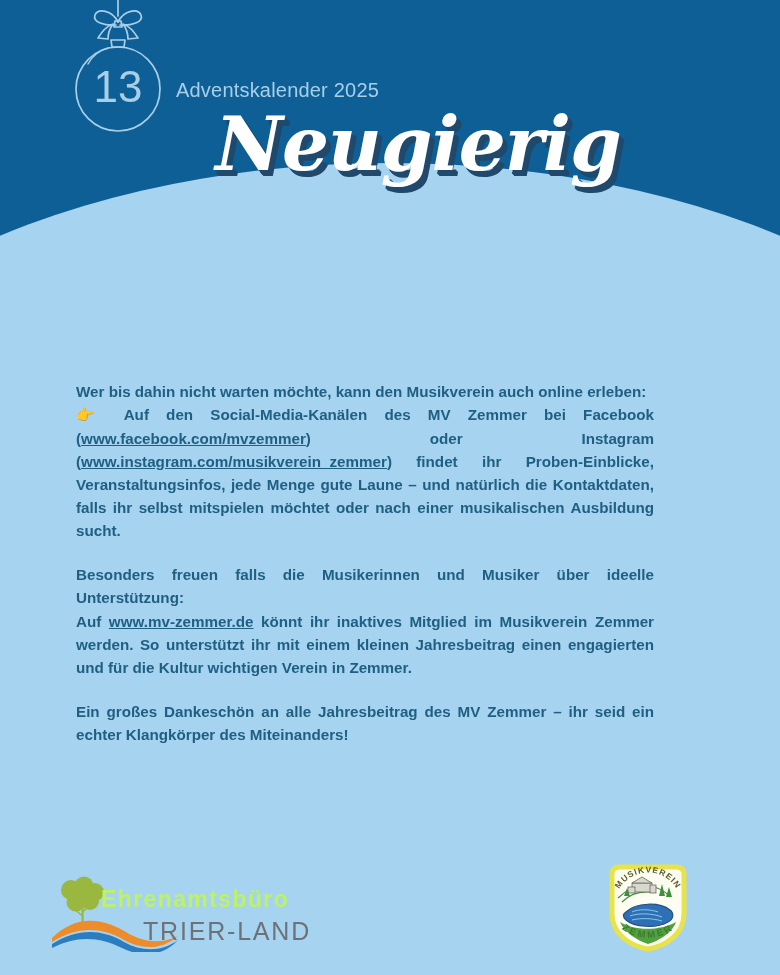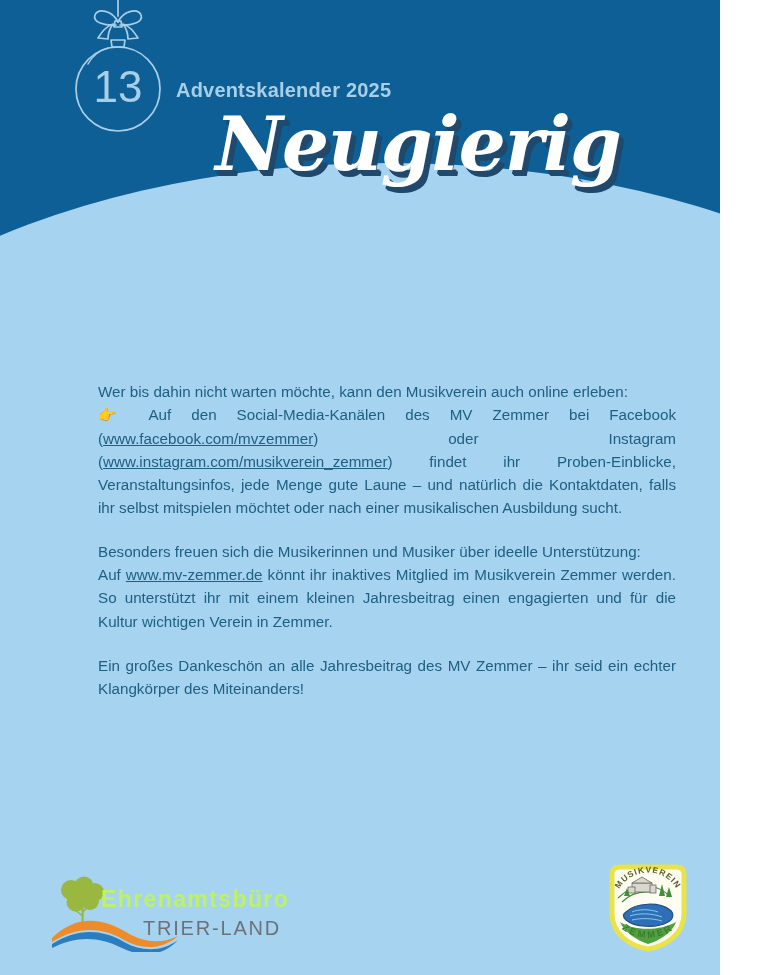--- a/index.html
+++ b/index.html
@@ -6,21 +6,21 @@
     margin: 0;
     padding: 0;
     background: #ffffff;
   }
   body {
     font-family: "Liberation Sans", sans-serif;
   }
 
   #poster {
     position: relative;
-    width: 720px;
+    width: 780px;
     height: 975px;
     overflow: hidden;
     background: #0f5f97;   
   }
 
   
   .lower-wave {
     position: absolute;
     left: -260px;
     top: 163px;
@@ -39,21 +39,21 @@
     height: 140px;
   }
   .bauble svg { display: block; }
 
   
   .kicker {
     position: absolute;
     left: 176px;
     top: 79px;
     font-size: 20px;
-    font-weight: 700;
+    font-weight: 400;
     letter-spacing: 0.2px;
     color: #a8cfe8;
     white-space: nowrap;
   }
 
   
   .headline {
     position: absolute;
     left: 0;
     top: 108px;
@@ -75,26 +75,26 @@
        5px 6px 0 #20496b;
     letter-spacing: -1px;
     display: block;
   }
   .headline .line.l1 { padding-left: 40px; }
   .headline .line.l2 { padding-left: 10px; margin-top: 14px; }
 
   
   .body-copy {
     position: absolute;
-    left: 98px;
+    left: 76px;
     top: 380px;
     width: 578px;
     color: #1e5f82;
     font-size: 15.2px;
-    font-weight: 400;
+    font-weight: 700;
     line-height: 1.52;
     text-align: justify;
     text-justify: inter-word;
   }
   .body-copy p { margin: 0; }
   .body-copy p.gap { margin-top: 21px; }
   .body-copy a,
   .body-copy .lnk {
     color: #1e5f82;
     text-decoration: underline;
@@ -121,21 +121,21 @@
     font-size: 23px;
     font-weight: 700;
     letter-spacing: 1.4px;
     color: #bef264;
     white-space: nowrap;
   }
   .logo-ehrenamt .subtitle {
     position: absolute;
     left: 99px;
     top: 45px;
-    font-size: 20px;
+    font-size: 25px;
     font-weight: 400;
     letter-spacing: 1.8px;
     color: #6d7278;
     white-space: nowrap;
   }
   .logo-ehrenamt .art {
     position: absolute;
     left: 0;
     top: 0;
   }
@@ -183,21 +183,21 @@
   <div class="headline">
     <span class="line l1">Neugierig</span>
   </div>
 
   <div class="body-copy">
 
     <p>Wer bis dahin nicht warten möchte, kann den Musikverein auch online erleben:</p>
 
     <p><span class="hand">👉</span><span>Auf den Social-Media-Kanälen des MV Zemmer bei Facebook (</span><span class="lnk">www.facebook.com/mvzemmer</span><span>) oder Instagram (</span><span class="lnk">www.instagram.com/musikverein_zemmer</span><span>) findet ihr Proben-Einblicke, Veranstaltungsinfos, jede Menge gute Laune – und natürlich die Kontaktdaten, falls ihr selbst mitspielen möchtet oder nach einer musikalischen Ausbildung sucht.</span></p>
 
-    <p class="gap">Besonders freuen sich die Musikerinnen und Musiker über ideelle Unterstützung:</p>
+    <p class="gap">Besonders freuen falls die Musikerinnen und Musiker über ideelle Unterstützung:</p>
 
     <p><span>Auf </span><span class="lnk">www.mv-zemmer.de</span><span> könnt ihr inaktives Mitglied im Musikverein Zemmer werden. So unterstützt ihr mit einem kleinen Jahresbeitrag einen engagierten und für die Kultur wichtigen Verein in Zemmer.</span></p>
 
     <p class="gap">Ein großes Dankeschön an alle Jahresbeitrag des MV Zemmer – ihr seid ein echter Klangkörper des Miteinanders!</p>
 
   </div>
 
   <div class="logo-ehrenamt">
     <svg class="art" width="140" height="80" viewBox="0 0 140 80" xmlns="http://www.w3.org/2000/svg">
 

